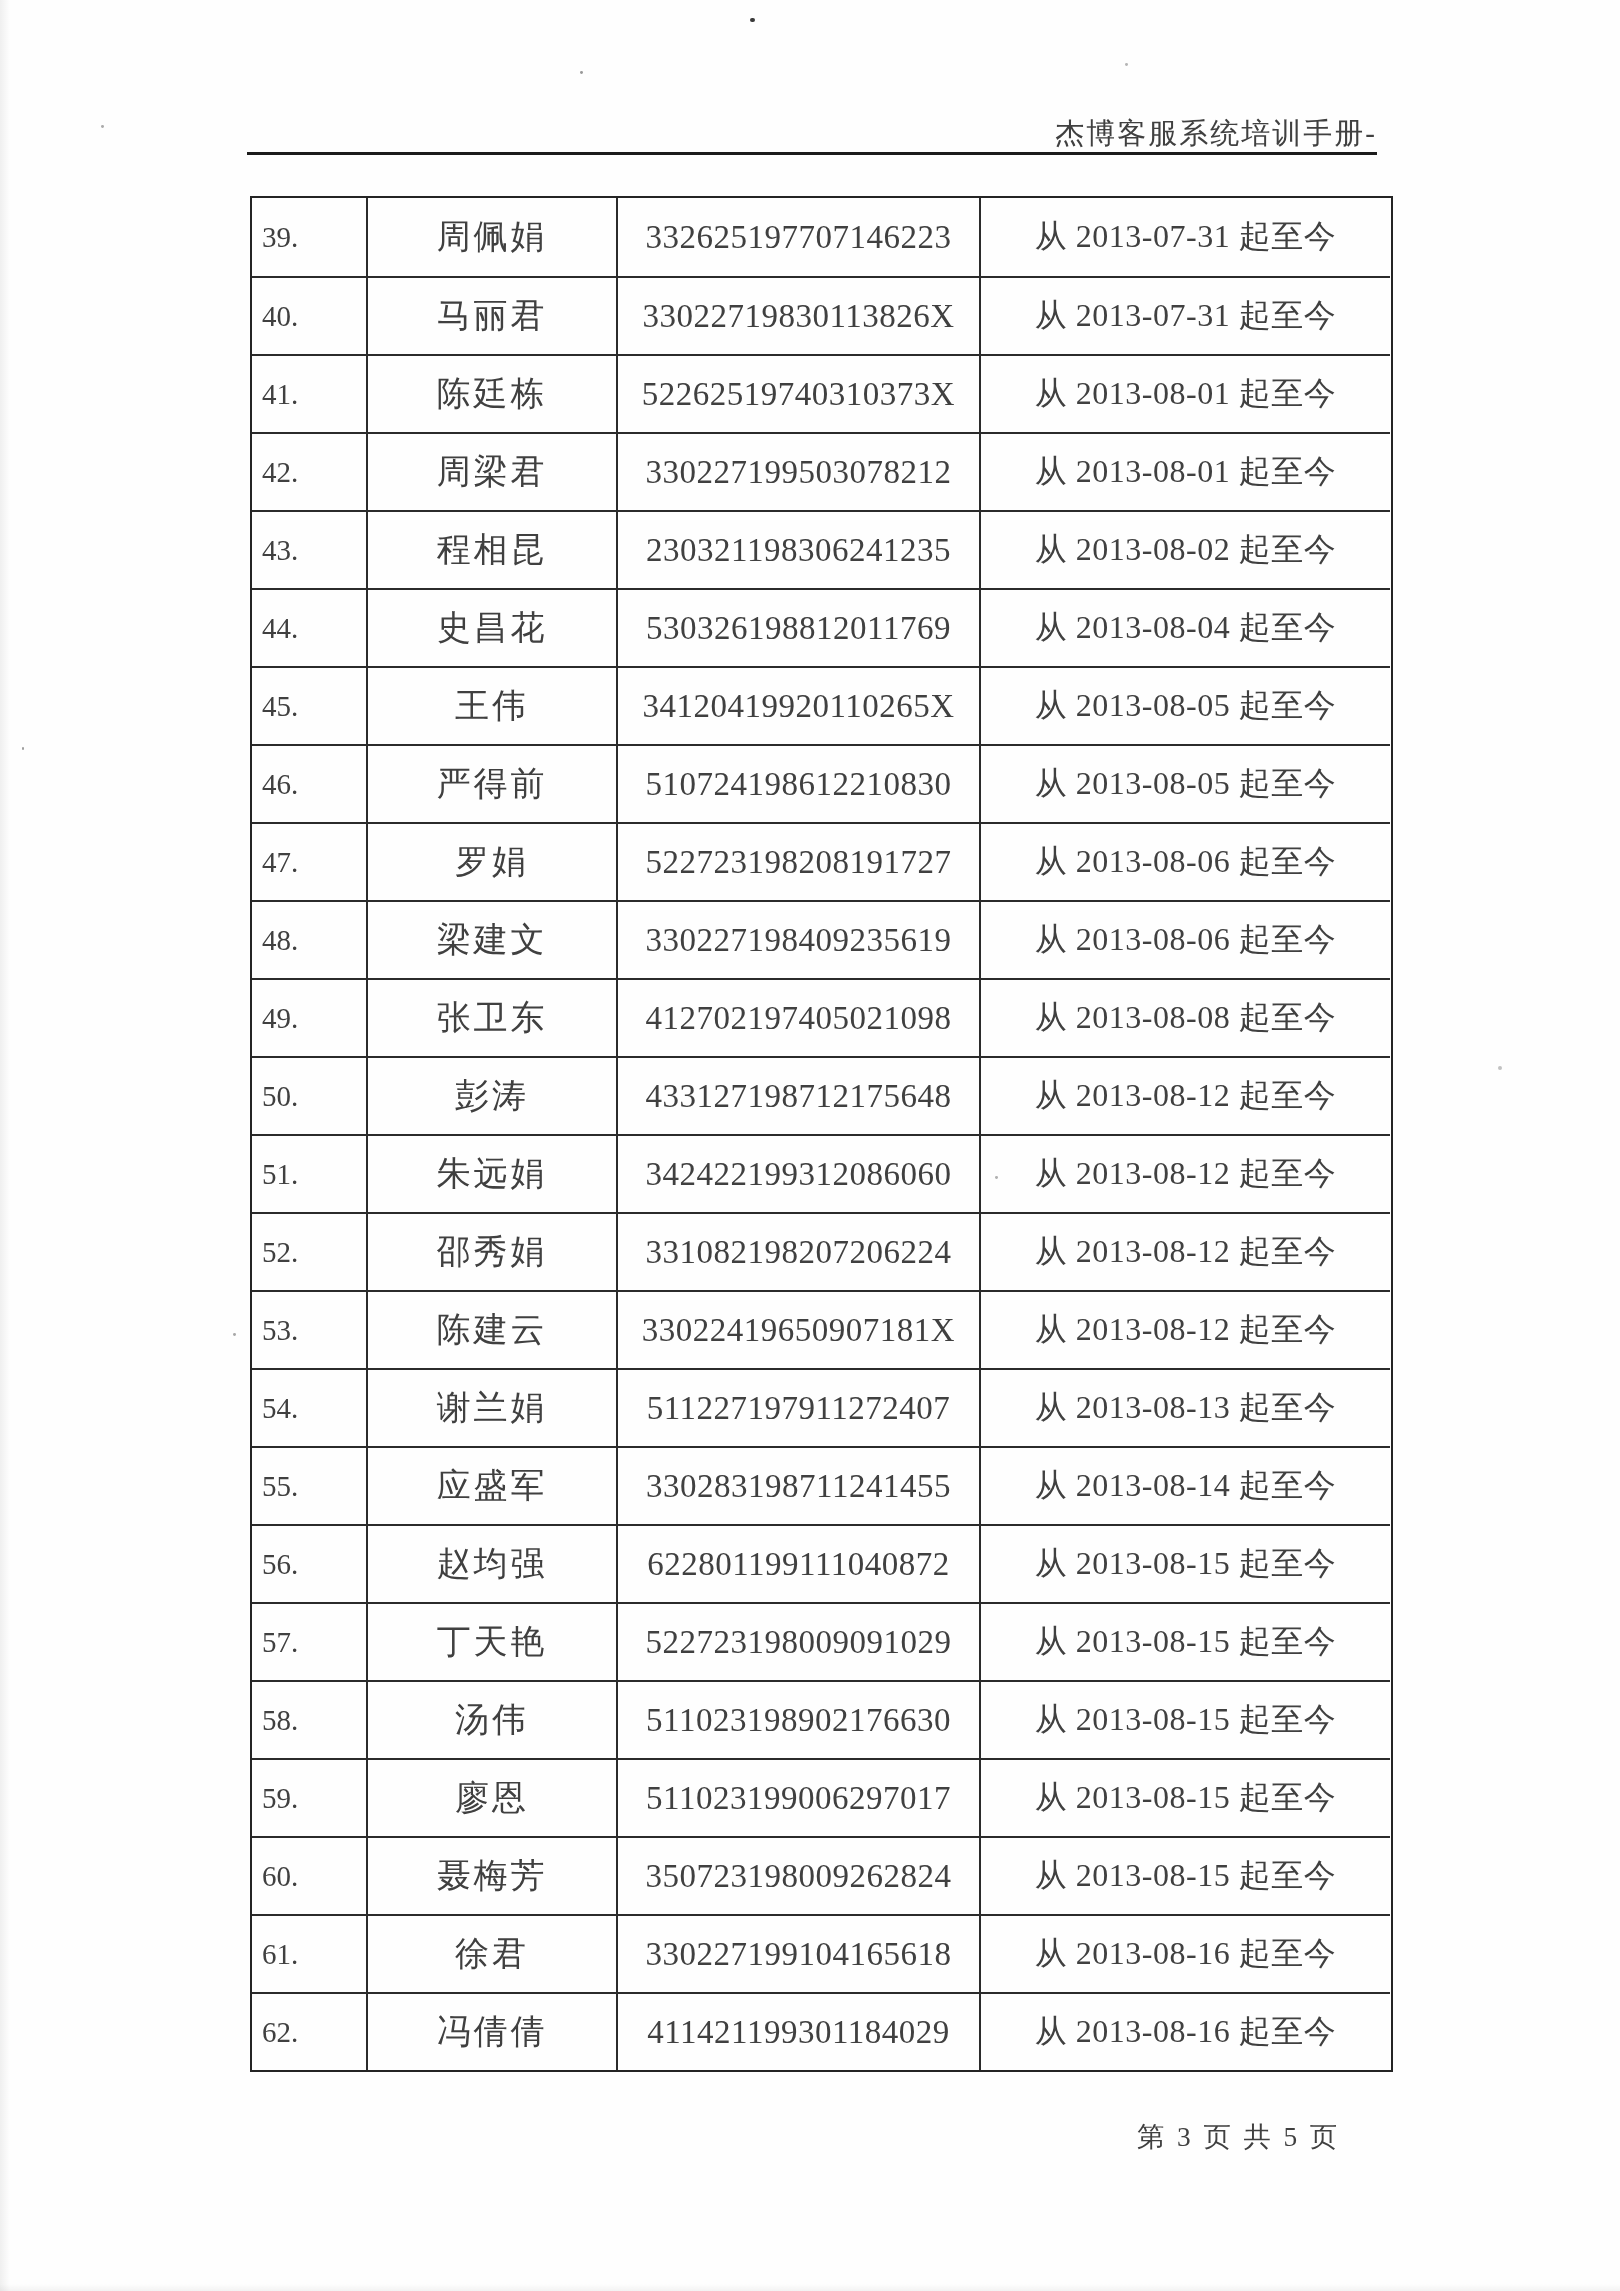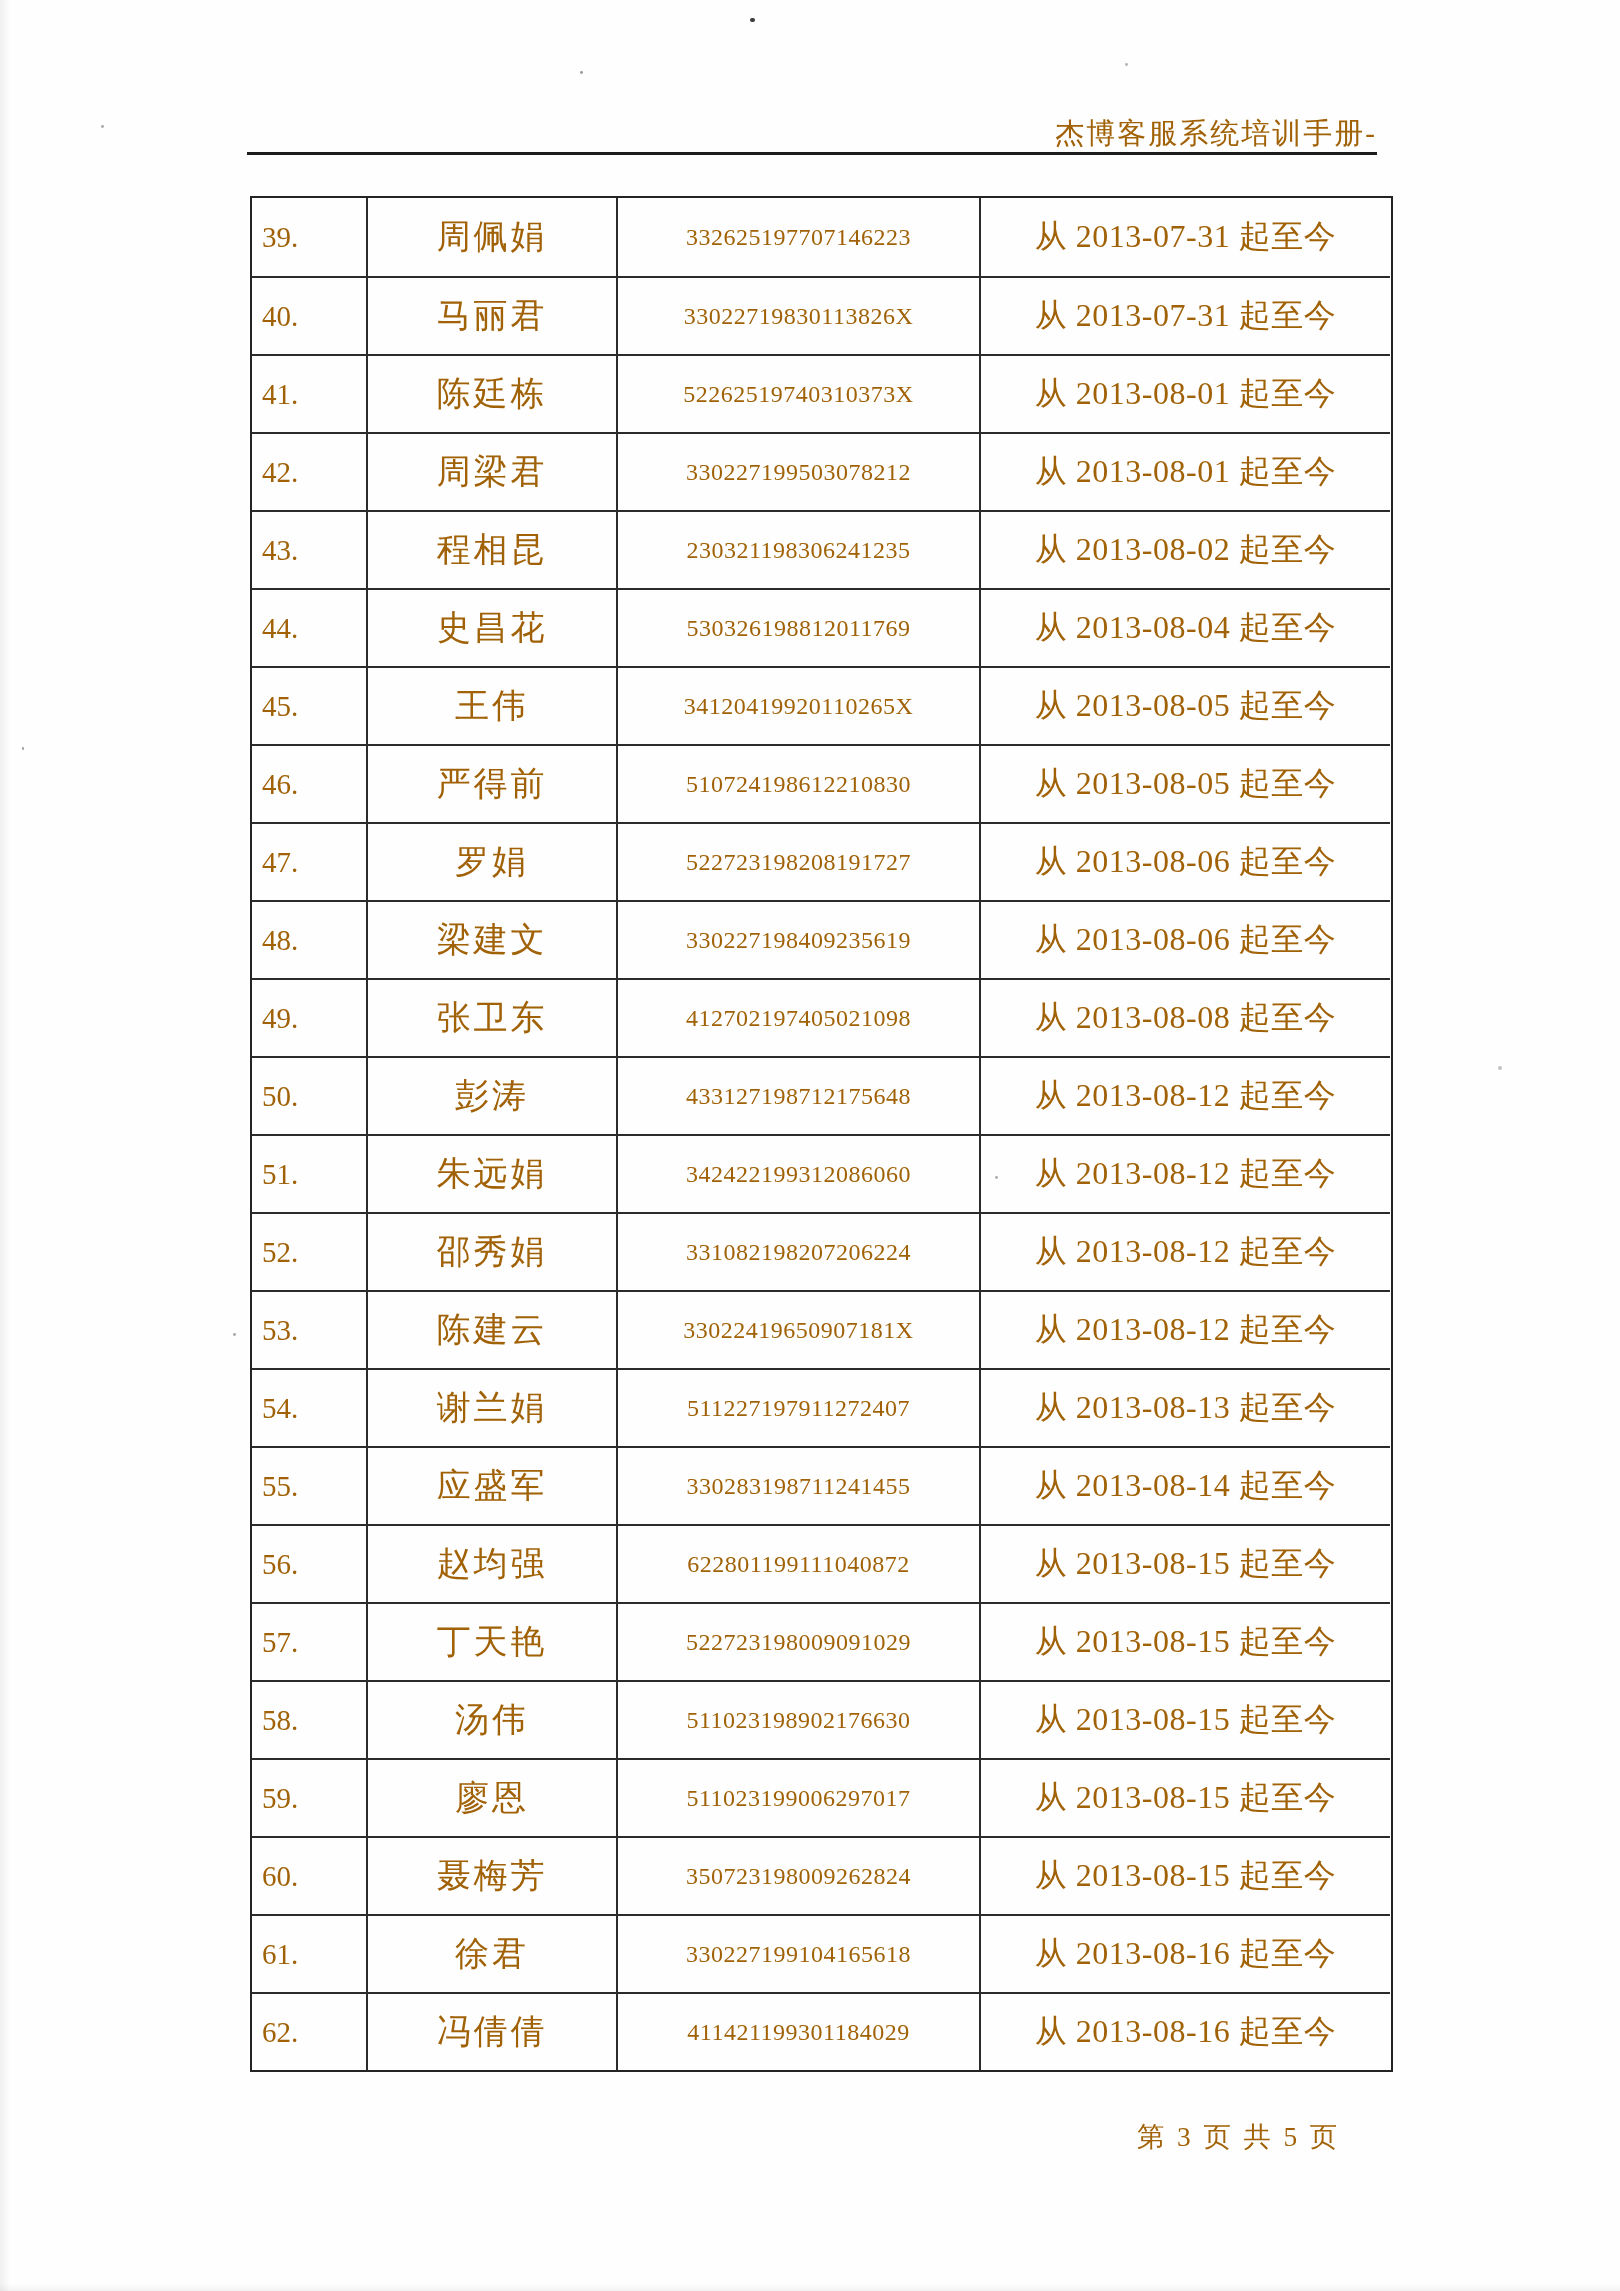--- a/index.html
+++ b/index.html
@@ -6,21 +6,21 @@
     margin: 0;
     padding: 0;
     background: #ffffff;
   }
   .page {
     position: relative;
     width: 1620px;
     height: 2292px;
     background: #fefefe;
     font-family: "Liberation Serif", "DejaVu Serif", serif;
-    color: #a16207;
+    color: #404040;
     overflow: hidden;
   }
   
   .edge-left {
     position: absolute; left: 0; top: 0; width: 9.8px; height: 100%;
     background: linear-gradient(to right, rgba(0,0,0,0.06), rgba(0,0,0,0));
     pointer-events: none;
   }
   .edge-bottom {
     position: absolute; left: 0; bottom: 0; width: 100%; height: 7.8px;
@@ -76,21 +76,21 @@
   .cell-no {
     justify-content: flex-start;
     padding-left: 10px;
     font-size: 29px;
   }
   .cell-name {
     font-size: 34px;
     letter-spacing: 2.9px;
   }
   .cell-id {
-    font-size: 24px;
+    font-size: 33px;
     letter-spacing: 0.5px;
   }
   .cell-period {
     font-size: 32px;
     letter-spacing: 0.5px;
   }
 
   .footer {
     position: absolute;
     left: 1137px;

